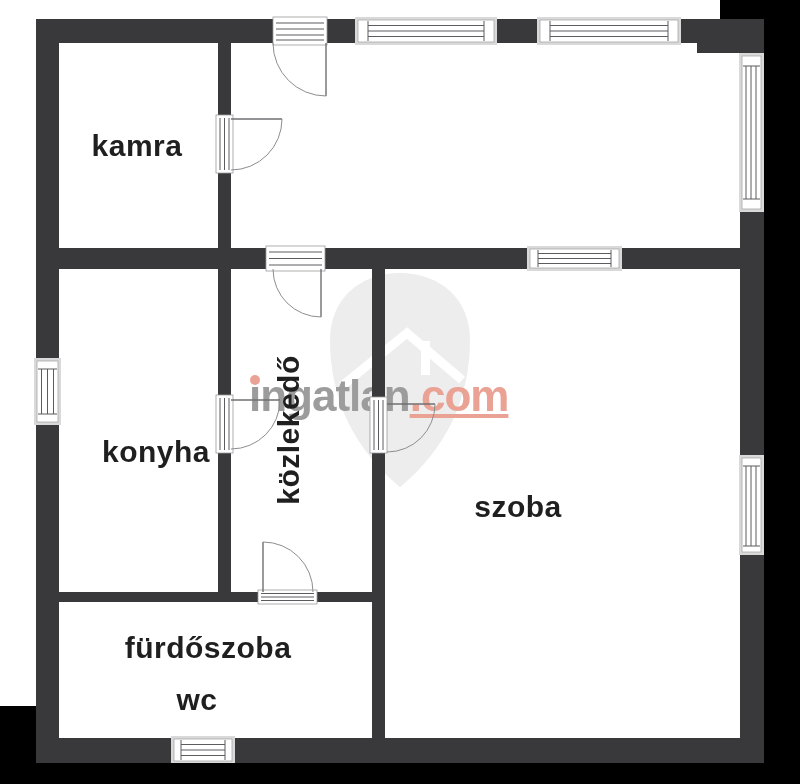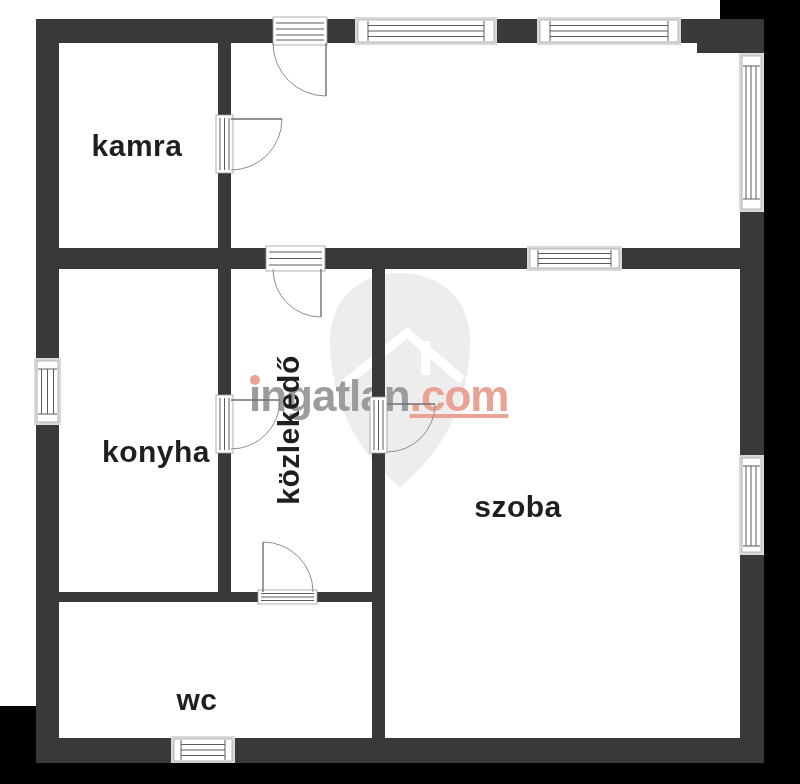--- a/index.html
+++ b/index.html
@@ -190,15 +190,16 @@
       <rect class="mask" x="720" y="0" width="80" height="19"></rect>
       <rect class="mask" x="0" y="763" width="800" height="21"></rect>
       <rect class="mask" x="0" y="706" width="36" height="78"></rect>
     </g>
   </svg>
 
   <div class="room-label" style="left:137px;top:146px;">kamra</div>
   <div class="room-label" style="left:156px;top:452px;">konyha</div>
   <div class="room-label vertical" style="left:289px;top:430px;">közlekedő</div>
   <div class="room-label" style="left:512px;top:507px;margin-left:6px;">szoba</div>
+  <div class="room-label" style="left:208px;top:648px;">fürdőszoba</div>
   <div class="room-label" style="left:197px;top:700px;">wc</div>
 
 </div>
 
 </body></html>

